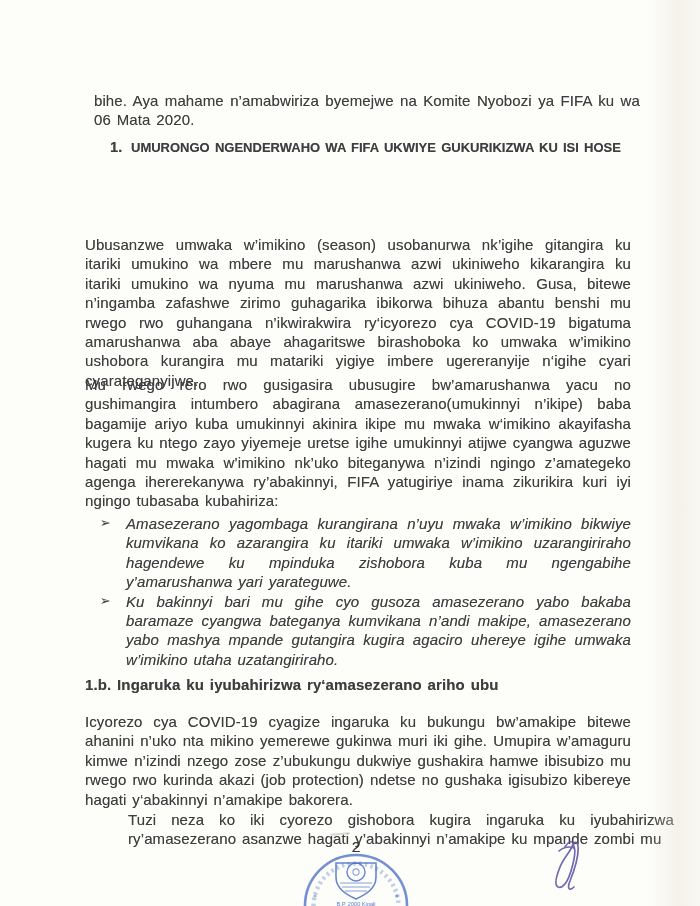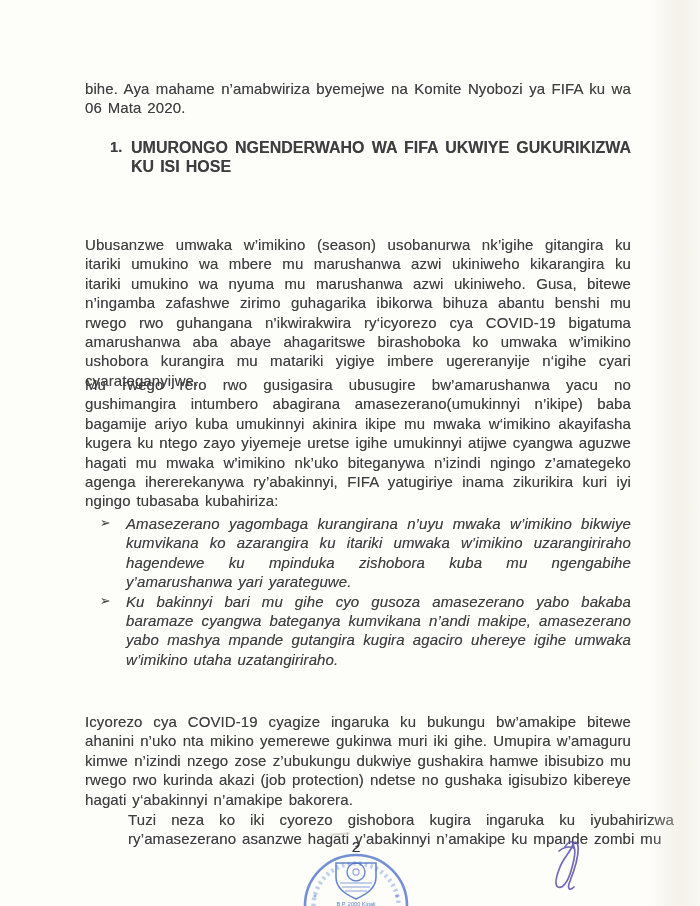--- a/index.html
+++ b/index.html
@@ -9,24 +9,24 @@
     font-family:"Liberation Sans",sans-serif;
     color:#3e3e40;
   }
   .content{position:absolute;left:85px;top:0;width:546px;height:906px;}
   .block{
     position:absolute;left:0;width:546px;
     font-size:15px;line-height:19.4px;
     text-align:justify;letter-spacing:0.1px;word-spacing:1.6px;
     text-shadow:0 0 0.3px rgba(62,62,64,0.55);
   }
-  .b-intro{top:64px;}
+  .b-intro{top:76px;margin-left:9px;}
   .b-h1{top:138px;font-weight:bold;display:flex;text-align:left;}
   .b-h1 .num{flex:none;width:21px;margin-left:25px;font-size:14.6px;}
-  .b-h1 .txt{width:500px;text-align:justify;font-size:16px;letter-spacing:0;}
+  .b-h1 .txt{width:500px;text-align:justify;font-size:13px;letter-spacing:0;}
   .b-h1a{top:191px;font-weight:bold;}
   .b-p1{top:220px;}
   .b-p2{top:360px;}
   .b-bullets{top:514px;}
   .b-h1b{top:660px;font-weight:bold;}
   .b-p3{top:697px;}
   .b-p4{top:795px;margin-left:43px;}
   .it{}
   .bullet{display:flex;margin-left:15px;}
   .bullet .mark{flex:none;width:26px;font-size:12.5px;line-height:19.4px;color:#4a4a4c;}
@@ -68,20 +68,21 @@
     <div class="bullet">
         <span class="mark">➢</span>
         <span class="txt">Amasezerano yagombaga kurangirana n’uyu mwaka w’imikino bikwiye kumvikana ko azarangira ku itariki umwaka w’imikino uzarangiriraho hagendewe ku mpinduka zishobora kuba mu ngengabihe y’amarushanwa yari yarateguwe.</span>
       </div>
     <div class="bullet">
         <span class="mark">➢</span>
         <span class="txt">Ku bakinnyi bari mu gihe cyo gusoza amasezerano yabo bakaba baramaze cyangwa bateganya kumvikana n’andi makipe, amasezerano yabo mashya mpande gutangira kugira agaciro uhereye igihe umwaka w’imikino utaha uzatangiriraho.</span>
       </div>
   </div>
 
+  <p class="block b-h1b">1.b. Ingaruka ku iyubahirizwa ry‘amasezerano ariho ubu</p>
 
   <p class="block b-p3">Icyorezo cya COVID-19 cyagize ingaruka ku bukungu bw’amakipe bitewe ahanini n’uko nta mikino yemerewe gukinwa muri iki gihe. Umupira w’amaguru kimwe n’izindi nzego zose z’ubukungu dukwiye gushakira hamwe ibisubizo mu rwego rwo kurinda akazi (job protection) ndetse no gushaka igisubizo kibereye hagati y‘abakinnyi n’amakipe bakorera.</p>
 
   <p class="block b-p4">Tuzi neza ko iki cyorezo gishobora kugira ingaruka ku iyubahirizwa ry’amasezerano asanzwe hagati y’abakinnyi n’amakipe ku mpande zombi mu</p>
 
 </div>
 
 <div class="pencil-dash"></div>
 
 <div class="page-num">2</div>

